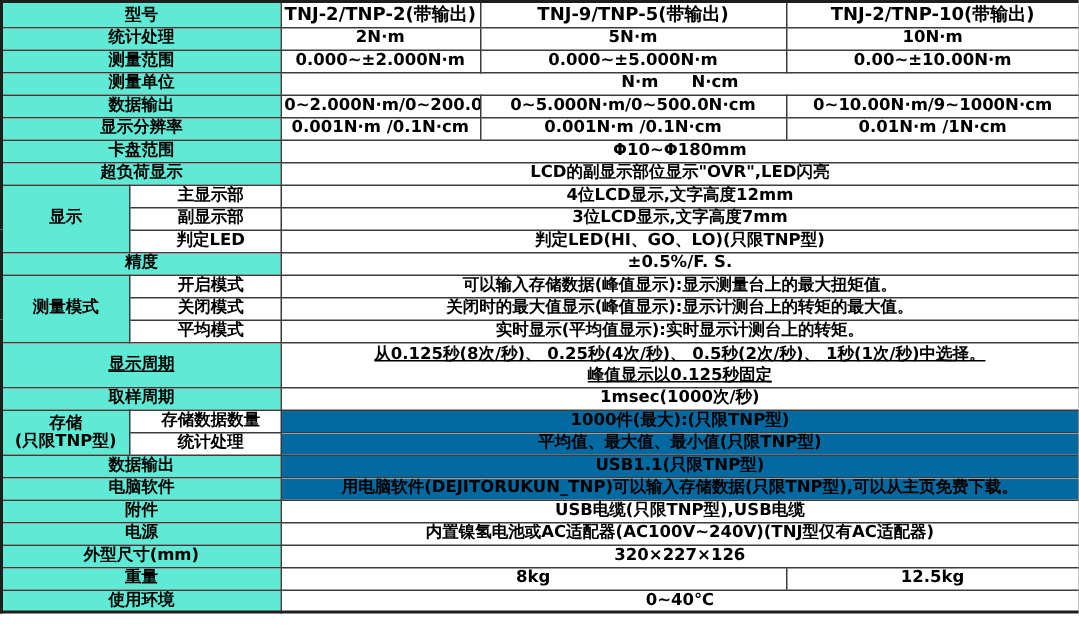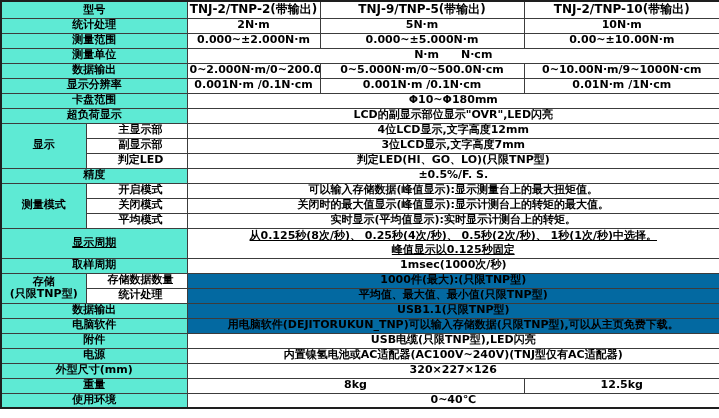--- a/index.html
+++ b/index.html
@@ -155,21 +155,21 @@
     <td class="hl" colspan="3">USB1.1(只限TNP型)</td>
   </tr>
 
   <tr>
     <td class="lbl" colspan="2">电脑软件</td>
     <td class="hl" colspan="3">用电脑软件(DEJITORUKUN_TNP)可以输入存储数据(只限TNP型),可以从主页免费下载。</td>
   </tr>
 
   <tr>
     <td class="lbl" colspan="2">附件</td>
-    <td class="val" colspan="3">USB电缆(只限TNP型),LED闪亮</td>
+    <td class="val" colspan="3">USB电缆(只限TNP型),USB电缆</td>
   </tr>
 
   <tr>
     <td class="lbl" colspan="2">电源</td>
     <td class="val" colspan="3">内置镍氢电池或AC适配器(AC100V~240V)(TNJ型仅有AC适配器)</td>
   </tr>
 
   <tr>
     <td class="lbl" colspan="2">外型尺寸(mm)</td>
     <td class="val" colspan="3">320×227×126</td>

